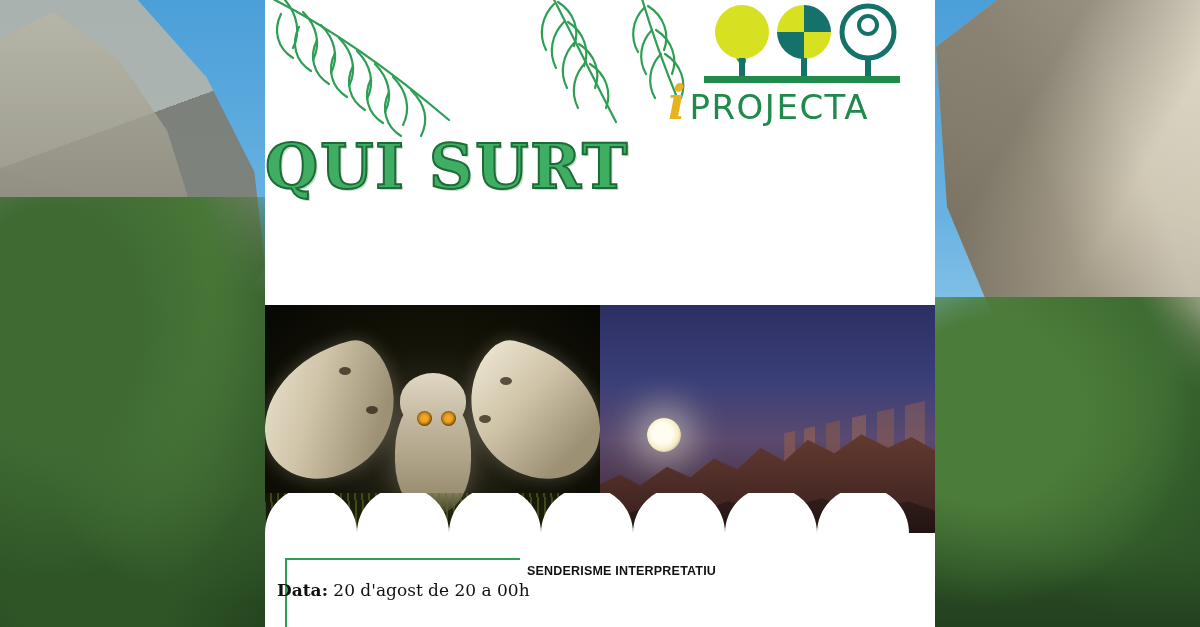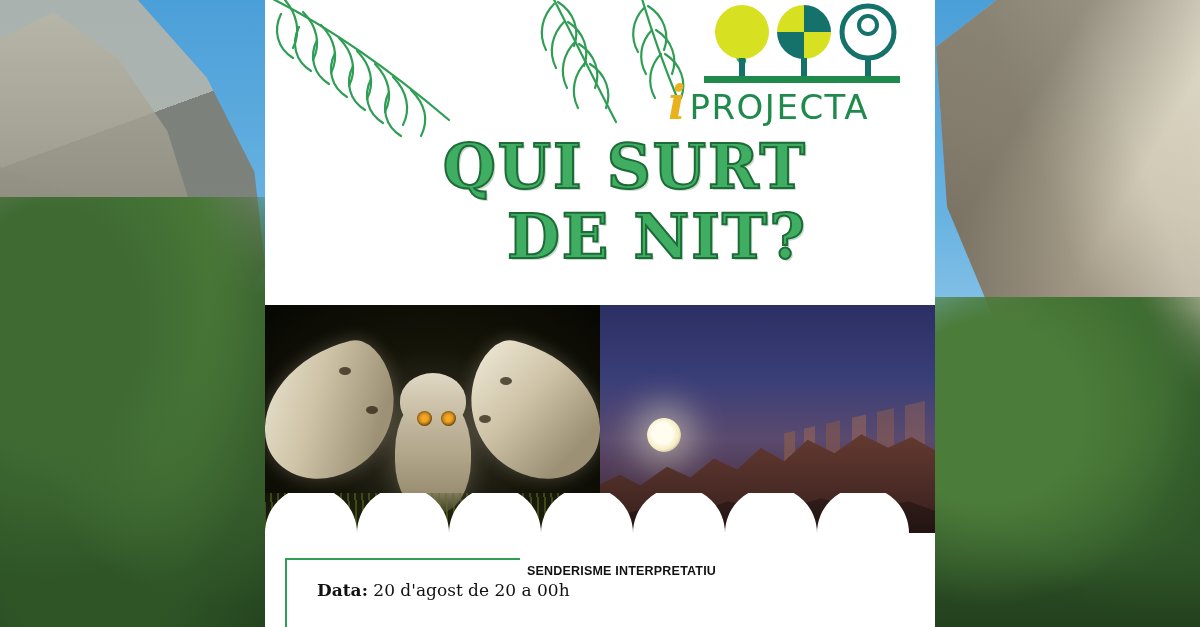--- a/index.html
+++ b/index.html
@@ -134,21 +134,21 @@
     line-height: 1;
     letter-spacing: 1.5px;
   }
 
   
   .title-block {
     position: absolute;
     left: 0;
     top: 132px;
     width: 542px;
-    text-align: right;
+    text-align: left;
   }
   .title-line {
     font-family: "DejaVu Serif", serif;
     font-weight: 700;
     font-size: 61px;
     line-height: 1.15;
     letter-spacing: 2px;
     color: #3fae63;
     -webkit-text-stroke: 2px #1d6b36;
     text-shadow: 2px 2px 0 rgba(29,107,54,0.25);
@@ -304,21 +304,20 @@
   }
   .date-box-inner {
     position: absolute;
     left: 12px;
     top: 32px;
     width: 240px;
     font-family: "DejaVu Serif", serif;
     font-size: 17px;
     color: #111111;
     white-space: nowrap;
-    margin-left: 40px;
   }
   .date-label {
     font-weight: 700;
   }
   .desc {
     position: absolute;
     left: 262px;
     top: 16px;
     width: 396px;
   }
@@ -421,21 +420,20 @@
         <rect x="8" y="74" width="196" height="7" fill="#1f8a4c"></rect>
       </svg>
       <div class="logo-word">
         <span class="logo-i">i</span>
         <span class="logo-projecta">PROJECTA</span>
       </div>
     </div>
 
     <div class="title-block">
       <div class="title-line">QUI SURT</div>
-      <div class="title-line">DE NIT?</div>
     </div>
 
     <div class="photos">
       <div class="photo photo-owl">
         <div class="owl-wing l"></div>
         <div class="owl-wing r"></div>
         <div class="owl-body"></div>
         <div class="owl-head"></div>
         <div class="owl-eye l"></div>
         <div class="owl-eye r"></div>

